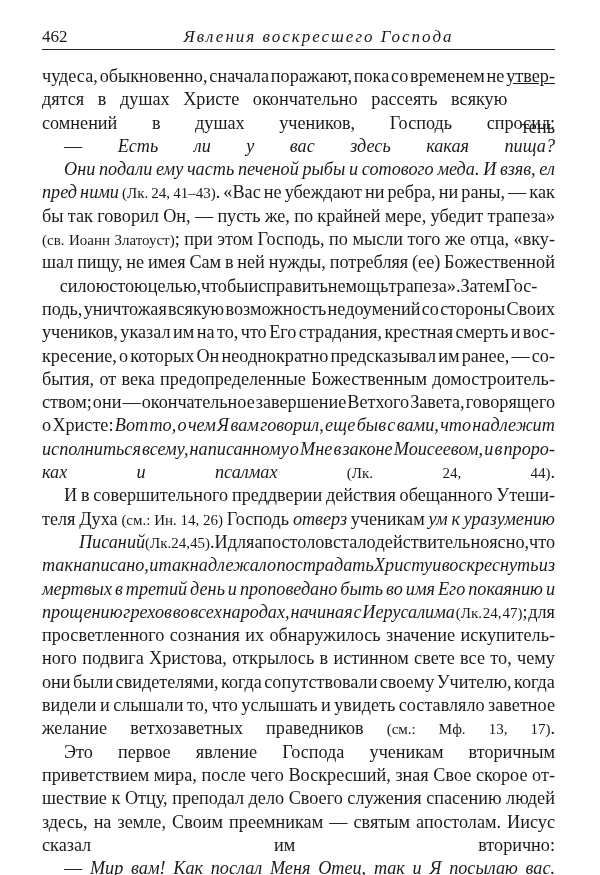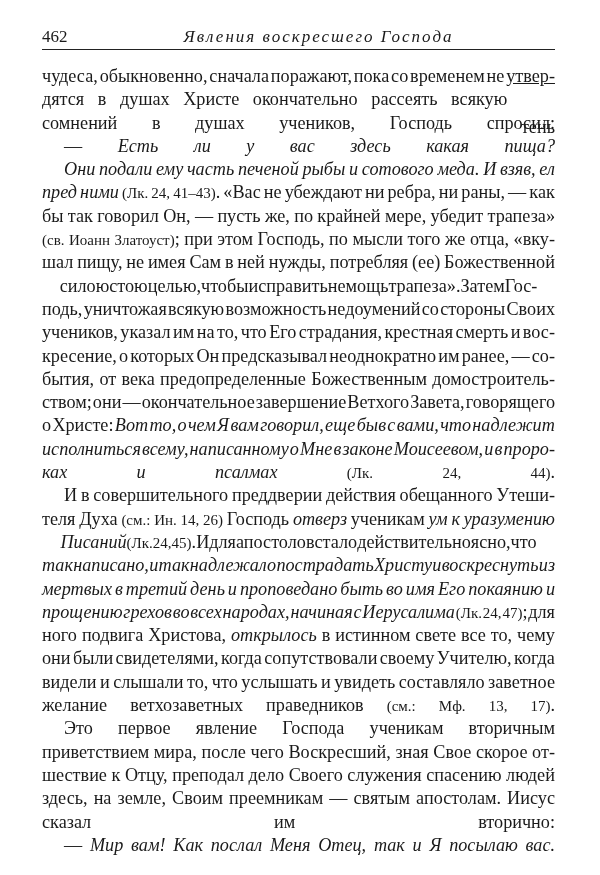--- a/index.html
+++ b/index.html
@@ -179,22 +179,22 @@
         <span style="white-space: nowrap;"><span>и</span></span>
         <span style="white-space: nowrap;"><span>вос-</span></span>
       </div>
     </div>
     <div class="line">
       <div style="width: 100%; display: flex; justify-content: space-between;">
         <span style="white-space: nowrap;"><span>кресение,</span></span>
         <span style="white-space: nowrap;"><span>о</span></span>
         <span style="white-space: nowrap;"><span>которых</span></span>
         <span style="white-space: nowrap;"><span>Он</span></span>
+        <span style="white-space: nowrap;"><span>неоднократно</span></span>
         <span style="white-space: nowrap;"><span>предсказывал</span></span>
-        <span style="white-space: nowrap;"><span>неоднократно</span></span>
         <span style="white-space: nowrap;"><span>им</span></span>
         <span style="white-space: nowrap;"><span>ранее,</span></span>
         <span style="white-space: nowrap;"><span>—</span></span>
         <span style="white-space: nowrap;"><span>со-</span></span>
       </div>
     </div>
     <div class="line">
       <div style="width: 100%; display: flex; justify-content: space-between;">
         <span style="white-space: nowrap;"><span>бытия,</span></span>
         <span style="white-space: nowrap;"><span>от</span></span>
@@ -274,21 +274,21 @@
         <span style="white-space: nowrap;"><span class="ref">26)</span></span>
         <span style="white-space: nowrap;"><span>Господь</span></span>
         <span style="white-space: nowrap;"><span class="it">отверз</span></span>
         <span style="white-space: nowrap;"><span>ученикам</span></span>
         <span style="white-space: nowrap;"><span class="it">ум</span></span>
         <span style="white-space: nowrap;"><span class="it">к</span></span>
         <span style="white-space: nowrap;"><span class="it">уразумению</span></span>
       </div>
     </div>
     <div class="line">
-      <div style="width: 100%; display: flex; justify-content: center;">
+      <div style="width: 100%; display: flex; justify-content: flex-end;">
         <span style="white-space: nowrap;"><span class="it">Писаний</span></span>
         <span style="white-space: nowrap;"><span class="ref">(Лк.</span></span>
         <span style="white-space: nowrap;"><span class="ref">24,</span></span>
         <span style="white-space: nowrap;"><span class="ref">45)</span><span>.</span></span>
         <span style="white-space: nowrap;"><span>И</span></span>
         <span style="white-space: nowrap;"><span>для</span></span>
         <span style="white-space: nowrap;"><span>апостолов</span></span>
         <span style="white-space: nowrap;"><span>стало</span></span>
         <span style="white-space: nowrap;"><span>действительно</span></span>
         <span style="white-space: nowrap;"><span>ясно,</span></span>
@@ -336,24 +336,34 @@
         <span style="white-space: nowrap;"><span class="it">с</span></span>
         <span style="white-space: nowrap;"><span class="it">Иерусалима</span></span>
         <span style="white-space: nowrap;"><span class="ref">(Лк.</span></span>
         <span style="white-space: nowrap;"><span class="ref">24,</span></span>
         <span style="white-space: nowrap;"><span class="ref">47)</span><span>;</span></span>
         <span style="white-space: nowrap;"><span>для</span></span>
       </div>
     </div>
     <div class="line">
       <div style="width: 100%; display: flex; justify-content: space-between;">
+        <span style="white-space: nowrap;"><span>просветленного</span></span>
+        <span style="white-space: nowrap;"><span>сознания</span></span>
+        <span style="white-space: nowrap;"><span>их</span></span>
+        <span style="white-space: nowrap;"><span>обнаружилось</span></span>
+        <span style="white-space: nowrap;"><span>значение</span></span>
+        <span style="white-space: nowrap;"><span>искупитель-</span></span>
+      </div>
+    </div>
+    <div class="line">
+      <div style="width: 100%; display: flex; justify-content: space-between;">
         <span style="white-space: nowrap;"><span>ного</span></span>
         <span style="white-space: nowrap;"><span>подвига</span></span>
         <span style="white-space: nowrap;"><span>Христова,</span></span>
-        <span style="white-space: nowrap; font-style: italic;"><span>открылось</span></span>
+        <span style="white-space: nowrap;"><span>открылось</span></span>
         <span style="white-space: nowrap;"><span>в</span></span>
         <span style="white-space: nowrap;"><span>истинном</span></span>
         <span style="white-space: nowrap;"><span>свете</span></span>
         <span style="white-space: nowrap;"><span>все</span></span>
         <span style="white-space: nowrap;"><span>то,</span></span>
         <span style="white-space: nowrap;"><span>чему</span></span>
       </div>
     </div>
     <div class="line">
       <div style="width: 100%; display: flex; justify-content: space-between;">

